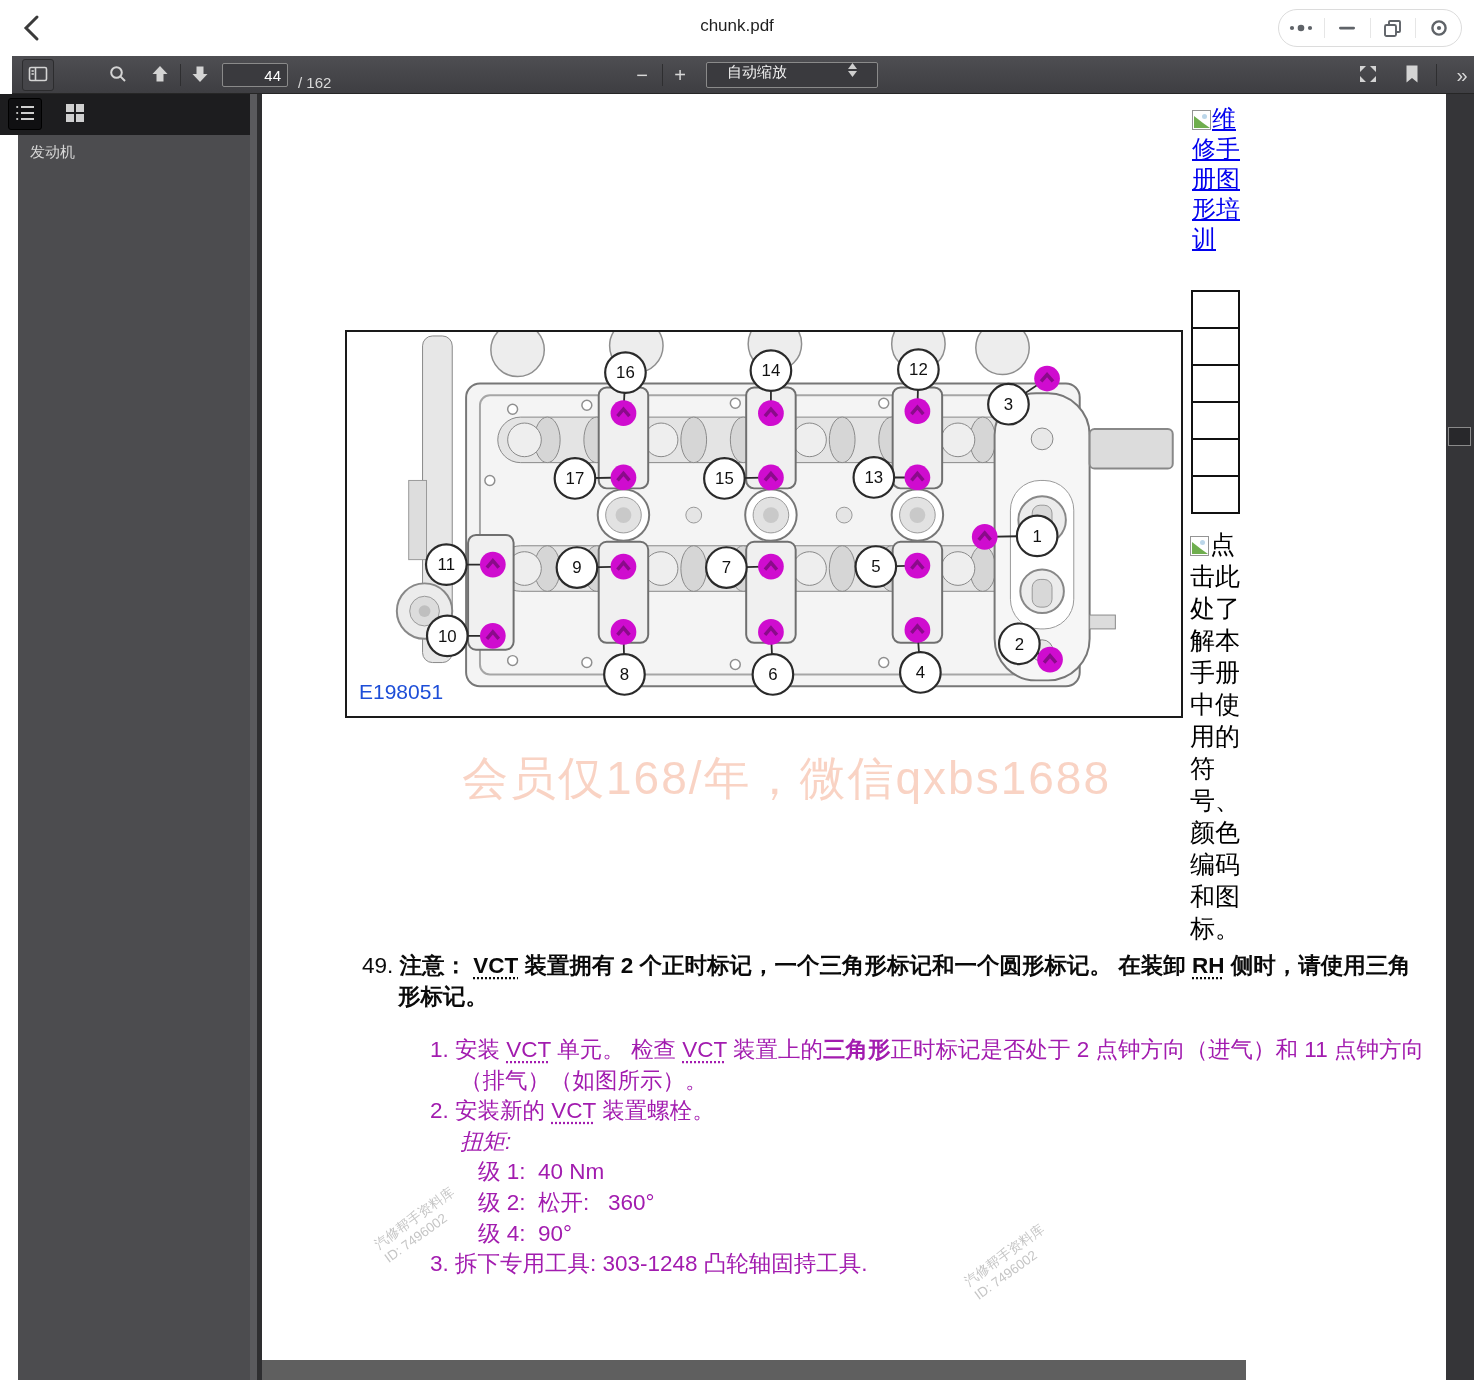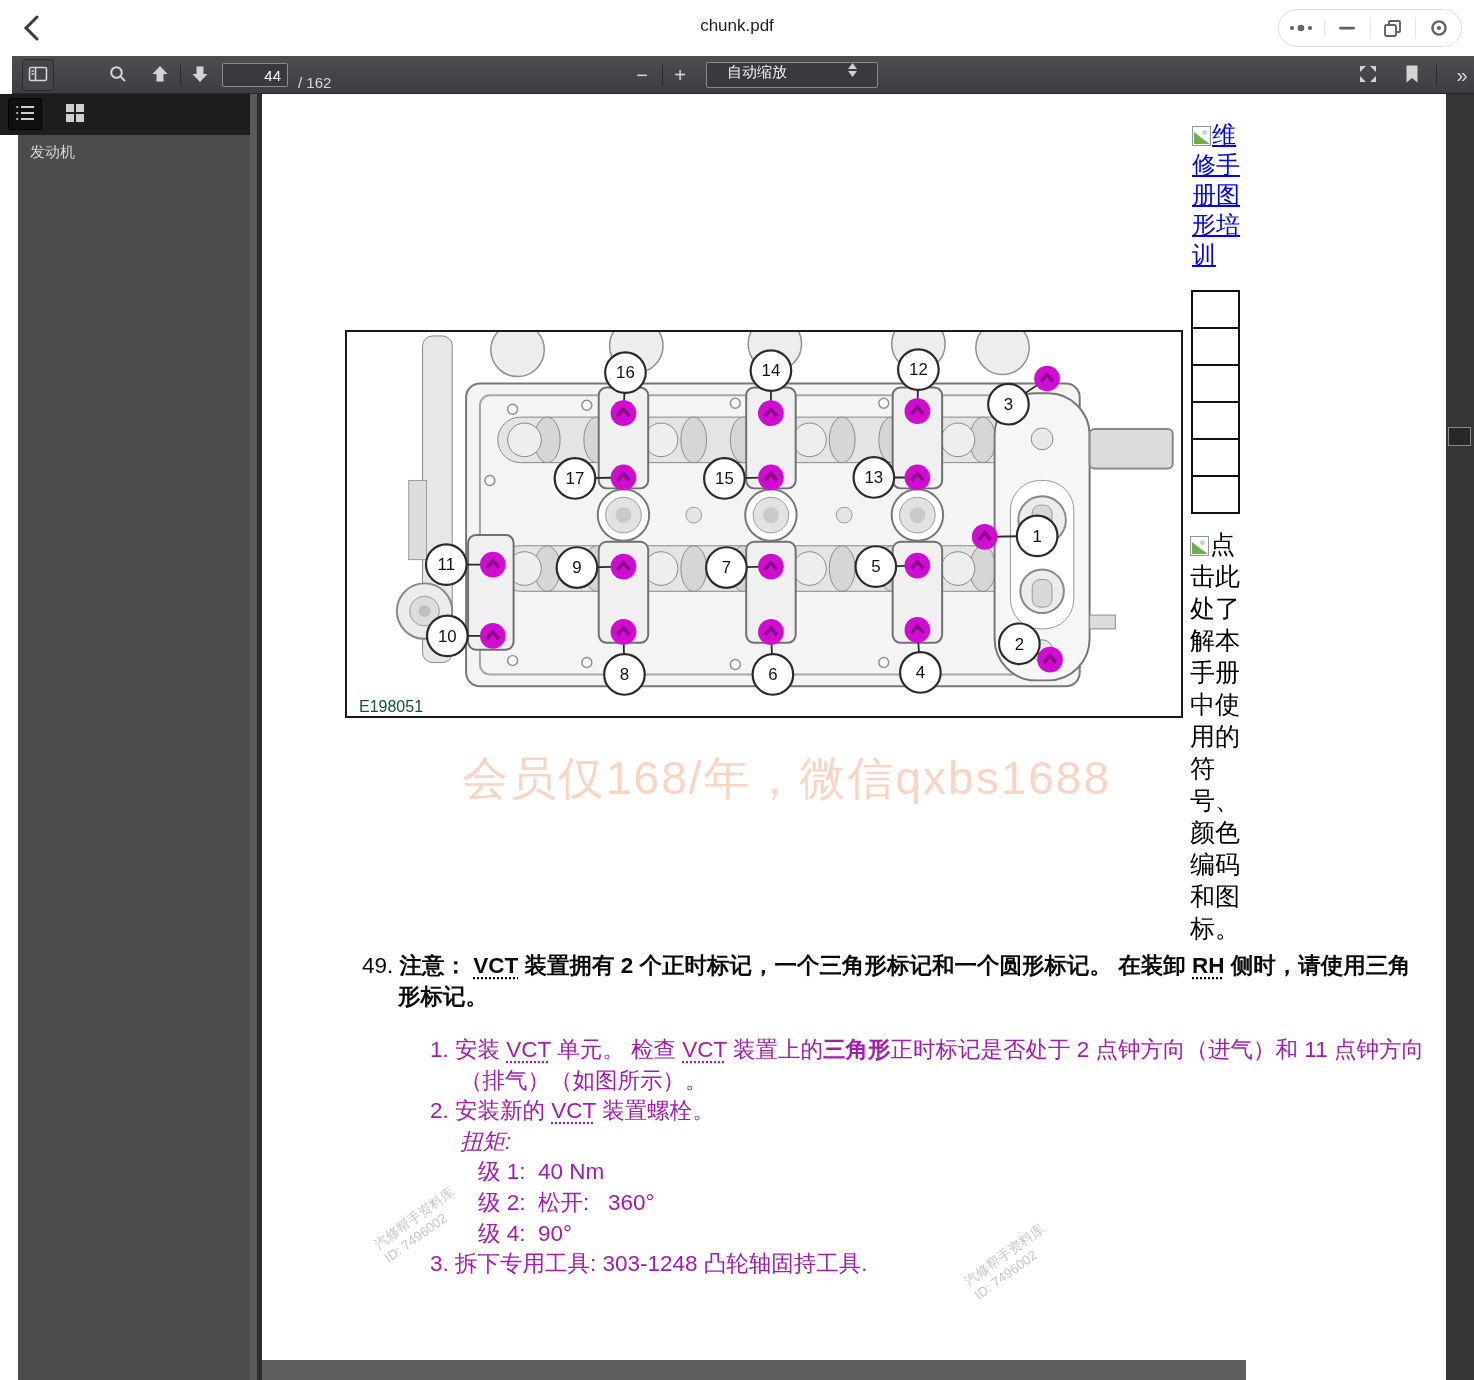--- a/index.html
+++ b/index.html
@@ -51,30 +51,30 @@
   .v-thumb{position:absolute;left:2px;top:333px;width:23px;height:19px;background:#28282b;border:1px solid #8a8a8a;}
 
   
   .imgph{display:inline-block;width:19px;height:20px;background:#fff;border:1px solid #949494;
          position:relative;vertical-align:-3px;margin-right:1px;overflow:hidden;}
   .imgph::before{content:"";position:absolute;left:1px;bottom:1px;border-left:9px solid #6fae4e;
                  border-top:7px solid transparent;border-right:7px solid transparent;
                  border-bottom:5px solid #6fae4e;}
   .imgph::after{content:"";position:absolute;right:3px;top:3px;width:5px;height:5px;border-radius:50%;
                 background:#bcd7ea;}
-  .side-link{position:absolute;left:1192px;top:120px;width:52px;font-size:24px;line-height:30px;
+  .side-link{position:absolute;left:1192px;top:104px;width:52px;font-size:24px;line-height:30px;
              color:#0202ee;text-decoration:underline;word-break:break-all;cursor:pointer;}
   .side-boxes{position:absolute;left:1191px;top:292px;}
   .side-box{width:49px;height:39px;border:2px solid #111;margin-top:-2px;background:#fff;}
   .side-note{position:absolute;left:1190px;top:528px;width:58px;font-size:25px;line-height:32px;
              color:#000;word-break:break-all;}
 
   
   .figure{position:absolute;left:345px;top:330px;width:838px;height:388px;border:2px solid #1a1a1a;background:#fff;}
-  .fig-code{position:absolute;left:12px;bottom:0;font-size:16px;color:#14532d;}
+  .fig-code{position:absolute;left:12px;bottom:12px;font-size:21px;color:#1d4ed8;}
 
   
   .wm{position:absolute;white-space:nowrap;font-size:46px;letter-spacing:2px;
       color:rgba(240,150,115,.42);z-index:6;pointer-events:none;}
   .wm-diag{position:absolute;font-size:13.5px;line-height:17px;color:#c2c2c2;opacity:.95;
            transform:rotate(-36deg);white-space:pre-line;z-index:2;pointer-events:none;}
 
   
   .p49{position:absolute;left:362px;top:950px;width:1062px;font-size:22.5px;line-height:31px;
        color:#0a0a0a;padding-left:36px;text-indent:-36px;}

